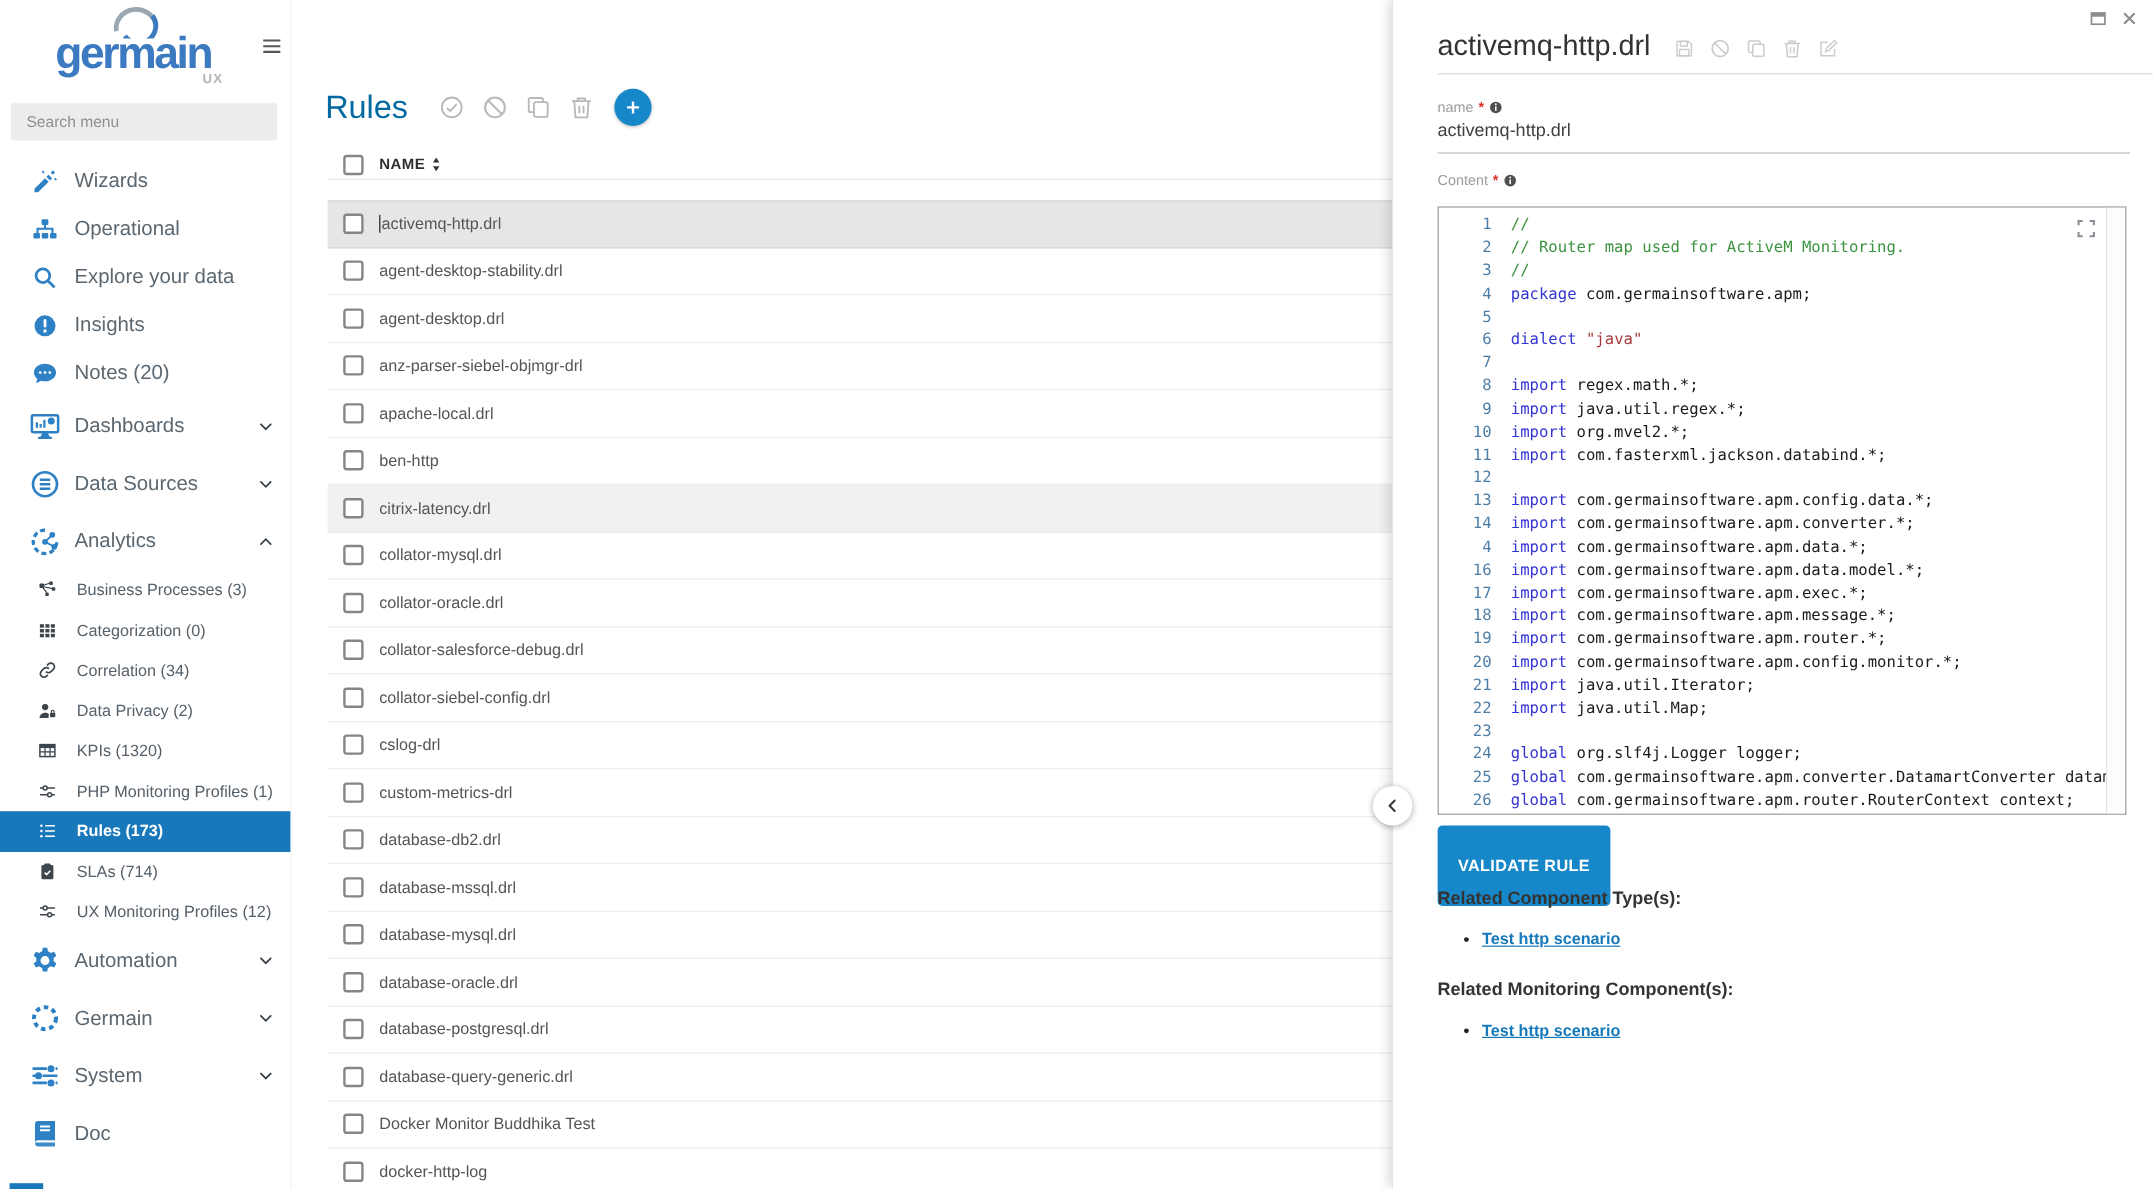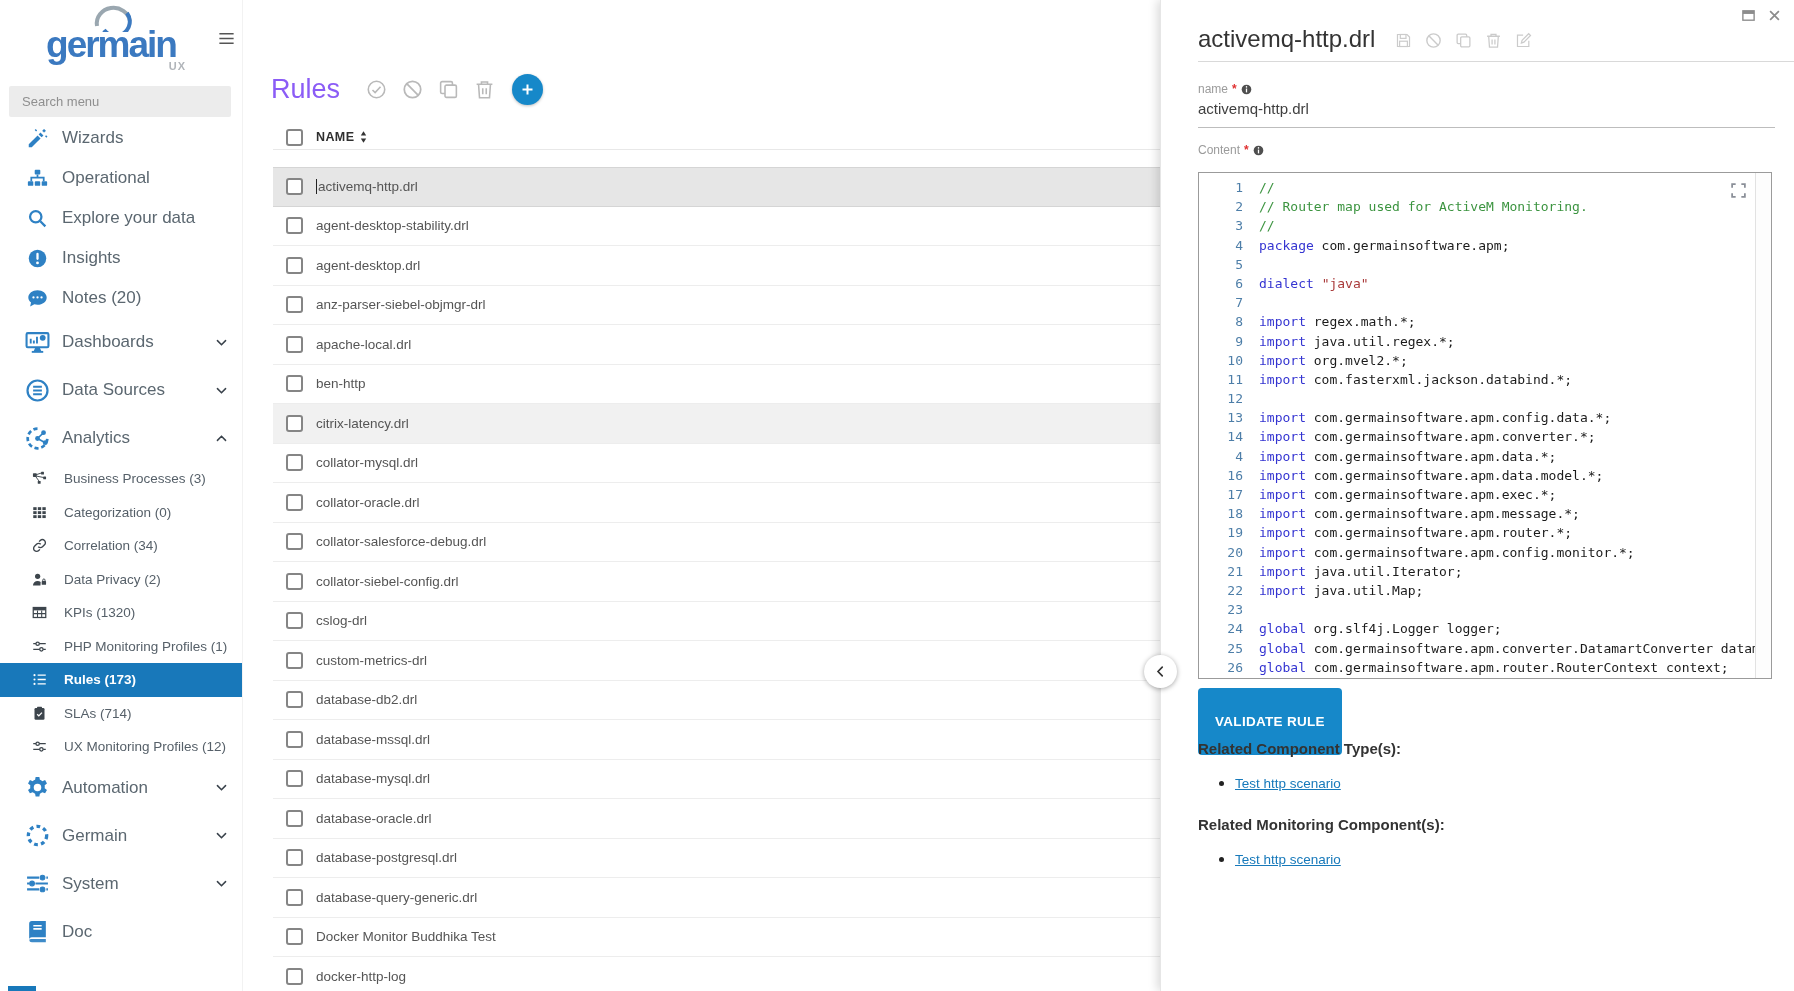--- a/index.html
+++ b/index.html
@@ -17,21 +17,21 @@
   .logo-text{position:absolute;left:0;right:0;top:22px;text-align:center;font-size:37px;font-weight:bold;
              color:var(--brand);letter-spacing:-2px;line-height:1;}
   .logo-swoosh{position:absolute;top:0;left:62px;width:48px;height:28px;}
   .logo-ux{position:absolute;right:8px;top:56px;font-size:11px;font-weight:bold;color:#b1b5ba;letter-spacing:1px;}
   .hamburger{position:absolute;top:25px;right:6px;width:19px;height:19px;color:#555;cursor:pointer;}
   .side-search{margin:12px 0 0 9px;width:222px;height:31px;background:#ececec;border-radius:2px;
                display:flex;align-items:center;padding-left:11px;box-sizing:border-box;}
   .side-search input{border:none;outline:none;background:transparent;font-size:13px;color:#555;width:180px;
                      font-family:"Liberation Sans",sans-serif;}
   .side-search input::placeholder{color:#8f8f8f;}
-  .side-menu{margin-top:1px;}
+  .side-menu{margin-top:14px;}
   .side-item{position:relative;display:flex;align-items:center;height:40px;padding-left:22px;cursor:pointer;}
   .side-item.big{height:48px;}
   .s-icon{width:30px;display:flex;justify-content:center;margin-right:10px;color:var(--iconblue);flex:none;}
   .s-icon svg{width:21px;height:21px;}
   .big .s-icon svg{width:25px;height:25px;}
   .s-label{font-size:17px;color:#5b6770;white-space:nowrap;}
   .side-item.sub{height:33.5px;padding-left:24px;}
   .sub .s-icon{color:#3d454c;}
   .sub .s-icon svg{width:15px;height:15px;}
   .sub .s-label{font-size:13.5px;color:#566069;}
@@ -44,21 +44,21 @@
 
   
   .main{position:absolute;left:242px;top:0;width:918px;height:991px;background:#fff;border-left:1px solid #f2f2f2;box-sizing:border-box;}
   .searchbox{position:absolute;left:26px;top:9px;width:872px;height:45px;background:#fff;border-radius:6px;
              box-shadow:0 1px 5px rgba(0,0,0,.22);display:flex;align-items:center;padding:0 16px;box-sizing:border-box;}
   .searchbox .sb-icon{color:#1b1b1b;width:18px;height:18px;margin-right:13px;flex:none;}
   .searchbox .sb-icon svg{width:18px;height:18px;}
   .searchbox input{flex:1;border:none;outline:none;font-size:17px;color:#333;font-family:"Liberation Sans",sans-serif;}
   .searchbox input::placeholder{color:#9aa0a6;}
   .list-head{position:absolute;left:28px;top:74px;display:flex;align-items:center;}
-  .list-title{font-size:27px;color:#8b5cf6;font-weight:400;margin-right:26px;text-align:right;}
+  .list-title{font-size:27px;color:#0369a1;font-weight:400;margin-right:26px;text-align:right;}
   .t-ico{color:#b9b9b9;margin-right:15px;cursor:pointer;}
   .t-ico svg{width:21px;height:21px;}
   .t-plus{width:31px;height:31px;border-radius:50%;background:var(--accent);display:flex;align-items:center;
           justify-content:center;color:#fff;box-shadow:0 1px 3px rgba(0,0,0,.25);cursor:pointer;margin-left:2px;}
   .t-plus svg{width:15px;height:15px;}
   .cols{position:absolute;left:30px;right:0;top:125px;height:24px;display:flex;align-items:center;padding-left:13px;}
   .cols-line{position:absolute;left:30px;right:0;top:149px;border-bottom:1px solid #e8e8e8;}
   .cb{width:17px;height:17px;border:2px solid #858585;border-radius:3px;background:#fff;flex:none;box-sizing:border-box;}
   .col-label{margin-left:13px;font-size:12.5px;font-weight:bold;color:#2f2f2f;letter-spacing:.4px;}
   .sort{margin-left:5px;color:#333;}
@@ -103,21 +103,21 @@
   .scroll-track{position:absolute;top:0;right:0;bottom:0;width:15px;border-left:1px solid #e2e2e2;background:#fdfdfd;}
   .expand-btn{position:absolute;top:9px;right:24px;width:17px;height:17px;color:#8a8f98;cursor:pointer;}
   .expand-btn svg{width:17px;height:17px;}
   .validate-btn{position:absolute;left:37px;top:688px;background:var(--accent);color:#fff;border:none;
                 border-radius:4px;font-size:13.5px;font-weight:bold;letter-spacing:.3px;padding:26px 17px;
                 font-family:"Liberation Sans",sans-serif;cursor:pointer;}
   .related{position:absolute;left:37px;top:740px;right:30px;}
   .rel-h{font-size:15px;font-weight:bold;color:#333;margin:0 0 0 0;}
   .related ul{margin:17px 0 24px 0;padding-left:37px;}
   .related li{margin-bottom:6px;color:#222;}
-  .related a{color:var(--link);font-size:13.5px;font-weight:normal;text-decoration:underline;cursor:pointer;margin-top:23px;}
+  .related a{color:var(--link);font-size:13.5px;font-weight:bold;text-decoration:underline;cursor:pointer;margin-top:23px;}
   .collapse-btn{position:absolute;left:-17px;top:655px;width:33px;height:33px;border-radius:50%;background:#fff;
                 box-shadow:0 1px 5px rgba(0,0,0,.35);display:flex;align-items:center;justify-content:center;
                 color:#333;cursor:pointer;z-index:4;}
   .collapse-btn svg{width:15px;height:15px;}
 </style>
 </head>
 <body>
 
 <div class="app">
 

